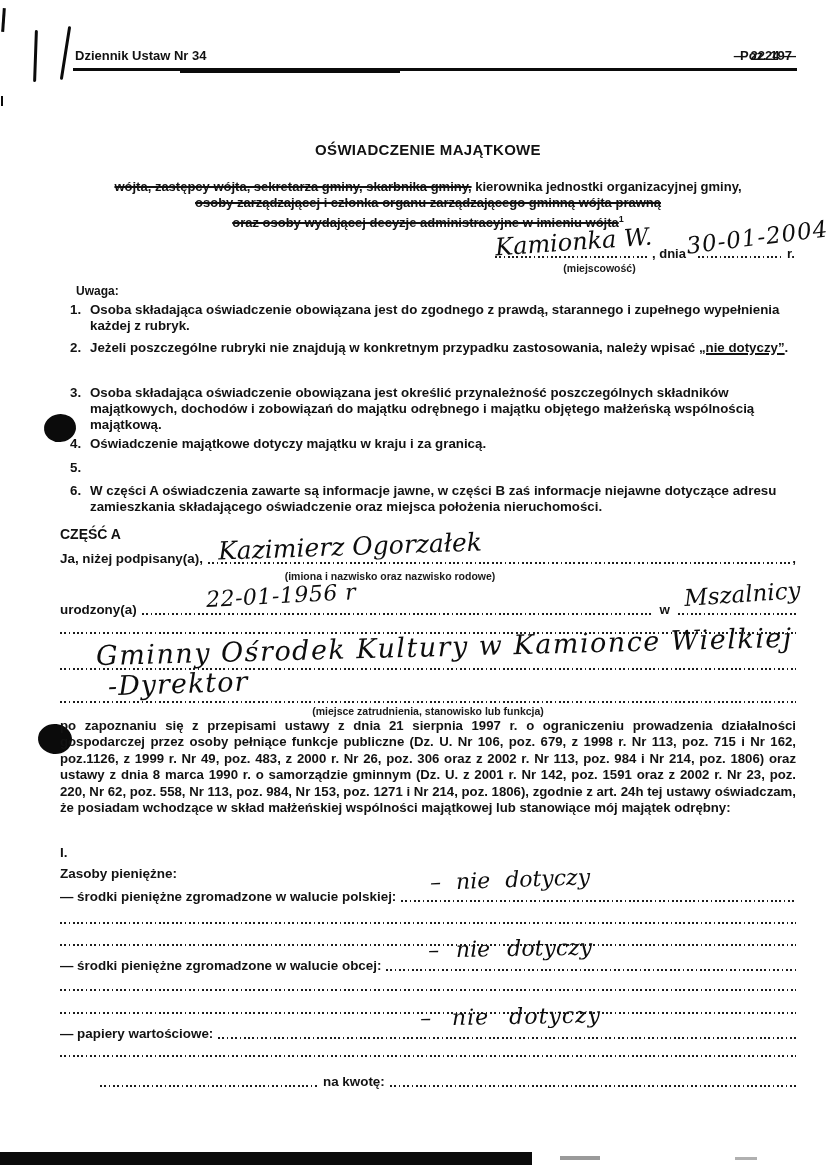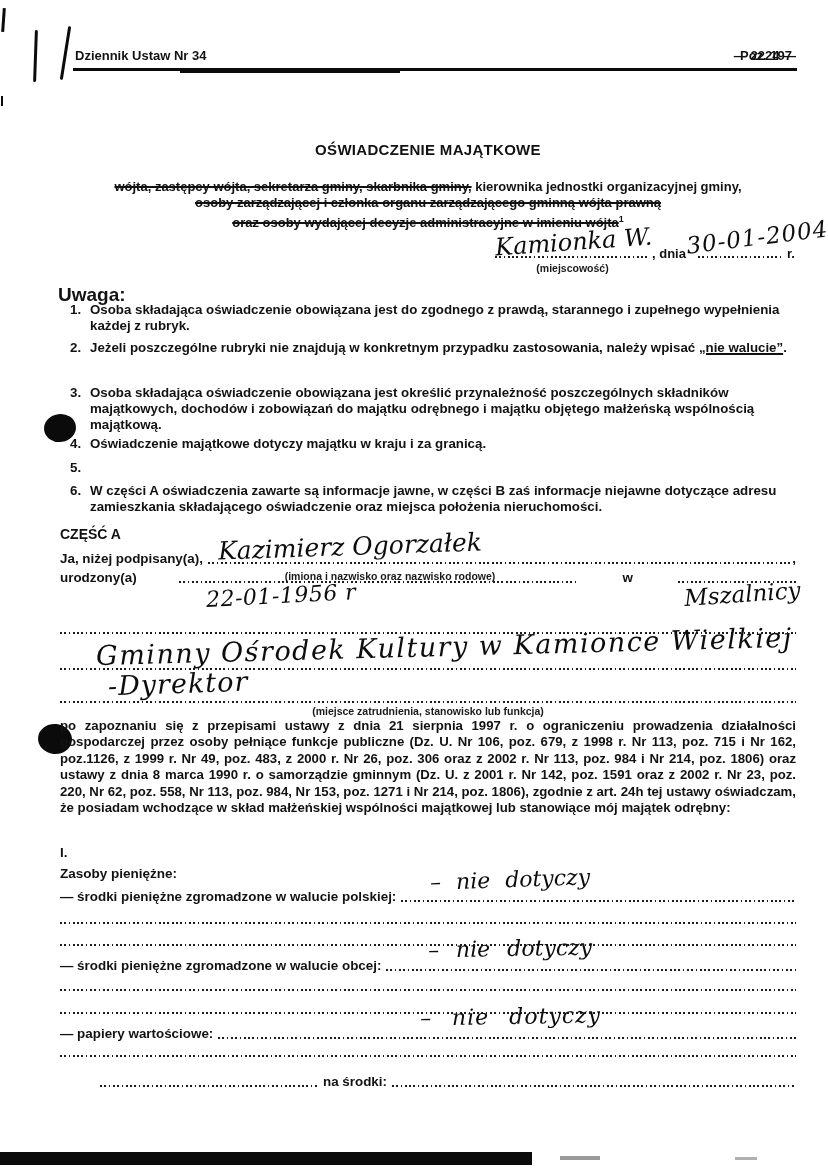--- a/index.html
+++ b/index.html
@@ -61,29 +61,29 @@
   <div class="abs subtitle" style="left:60px;top:211px;">
     <span class="strike">oraz osoby wydającej decyzje administracyjne w imieniu wójta</span><sup>1</sup>
   </div>
 
   <div class="abs hw" style="left:495px;top:230px;font-size:24px;transform:rotate(-4deg);">Kamionka W.</div>
   <div class="abs dotline" style="left:495px;top:256px;width:155px;"></div>
   <div class="abs b" style="left:652px;top:246px;font-size:13px;text-align:right;">, dnia</div>
   <div class="abs hw" style="left:686px;top:226px;font-size:23px;transform:rotate(-7deg);letter-spacing:1px;">30-01-2004</div>
   <div class="abs dotline" style="left:698px;top:256px;width:85px;"></div>
   <div class="abs b" style="left:787px;top:246px;font-size:13px;">r.</div>
-  <div class="abs hint center" style="left:495px;top:262px;width:155px;">(miejscowość)</div>
+  <div class="abs hint center" style="left:522px;top:262px;width:155px;">(miejscowość)</div>
 
-  <div class="abs b" style="left:58px;top:284px;font-size:19px;">Uwaga:</div>
+  <div class="abs b" style="left:76px;top:284px;font-size:12px;">Uwaga:</div>
 
   <div class="uw-item" style="top:302px;">
     <span class="uw-num">1.</span><span>Osoba składająca oświadczenie obowiązana jest do zgodnego z prawdą, starannego i zupełnego wypełnienia każdej z rubryk.</span>
   </div>
   <div class="uw-item" style="top:340px;">
-    <span class="uw-num">2.</span><span>Jeżeli poszczególne rubryki nie znajdują w konkretnym przypadku zastosowania, należy wpisać </span><span class="u">„nie walucie”</span><span>.</span>
+    <span class="uw-num">2.</span><span>Jeżeli poszczególne rubryki nie znajdują w konkretnym przypadku zastosowania, należy wpisać </span><span class="u">„nie dotyczy”</span><span>.</span>
   </div>
   <div class="uw-item" style="top:385px;">
     <span class="uw-num">3.</span><span>Osoba składająca oświadczenie obowiązana jest określić przynależność poszczególnych składników majątkowych, dochodów i zobowiązań do majątku odrębnego i majątku objętego małżeńską wspólnością majątkową.</span>
   </div>
   <div class="uw-item" style="top:436px;">
     <span class="uw-num">4.</span><span>Oświadczenie majątkowe dotyczy majątku w kraju i za granicą.</span>
   </div>
   <div class="uw-item" style="top:460px;">
     <span class="uw-num">5.</span>
   </div>
@@ -97,21 +97,21 @@
   <div class="abs b" style="left:60px;top:526px;font-size:14px;">CZĘŚĆ A</div>
 
   <div class="abs row" style="left:60px;top:549px;width:736px;">
     <span class="lbl">Ja, niżej podpisany(a),</span>
     <div class="dots"></div>
     <span class="lbl" style="padding:0 0 0 2px;">,</span>
   </div>
   <div class="abs hw" style="left:218px;top:534px;font-size:25px;transform:rotate(-2deg);">Kazimierz Ogorzałek</div>
   <div class="abs hint center" style="left:160px;top:570px;width:460px;">(imiona i nazwisko oraz nazwisko rodowe)</div>
 
-  <div class="abs row" style="left:60px;top:568px;width:736px;gap:37px;">
+  <div class="abs row" style="left:60px;top:600px;width:736px;">
     <span class="lbl">urodzony(a)</span>
     <div class="dots"></div>
     <span class="lbl" style="padding:0 8px;">w</span>
     <div class="dots fixed" style="width:118px;"></div>
   </div>
   <div class="abs hw" style="left:206px;top:585px;font-size:22px;transform:rotate(-3deg);letter-spacing:0.5px;">22-01-1956 r</div>
   <div class="abs hw" style="left:684px;top:583px;font-size:23px;transform:rotate(-4deg);">Mszalnicy</div>
 
   <div class="abs dotline" style="left:60px;top:632px;width:736px;"></div>
   <div class="abs hw" style="left:96px;top:633px;font-size:27px;transform:rotate(-1.5deg);letter-spacing:1.5px;">Gminny Ośrodek Kultury w Kamionce Wielkiej</div>
@@ -143,21 +143,21 @@
 
   <div class="abs row" style="left:60px;top:1024px;width:736px;">
     <span class="lbl">— papiery wartościowe:</span>
     <div class="dots"></div>
   </div>
   <div class="abs hw" style="left:420px;top:1006px;font-size:22px;transform:rotate(-1deg);word-spacing:12px;letter-spacing:1px;">– nie dotyczy</div>
   <div class="abs dotline" style="left:60px;top:1055px;width:736px;"></div>
 
   <div class="abs row" style="left:60px;top:1072px;width:736px;">
     <div class="dots fixed" style="width:218px;margin-left:40px;margin-right:5px;"></div>
-    <span class="lbl">na środki:</span>
+    <span class="lbl">na kwotę:</span>
     <div class="dots"></div>
   </div>
 
   <div class="abs ink" style="left:0;top:1152px;width:532px;height:13px;"></div>
   <div class="abs" style="left:560px;top:1156px;width:40px;height:4px;background:#9a9a9a;"></div>
   <div class="abs" style="left:735px;top:1157px;width:22px;height:3px;background:#b0b0b0;"></div>
 
 </div>
 
 </body></html>

